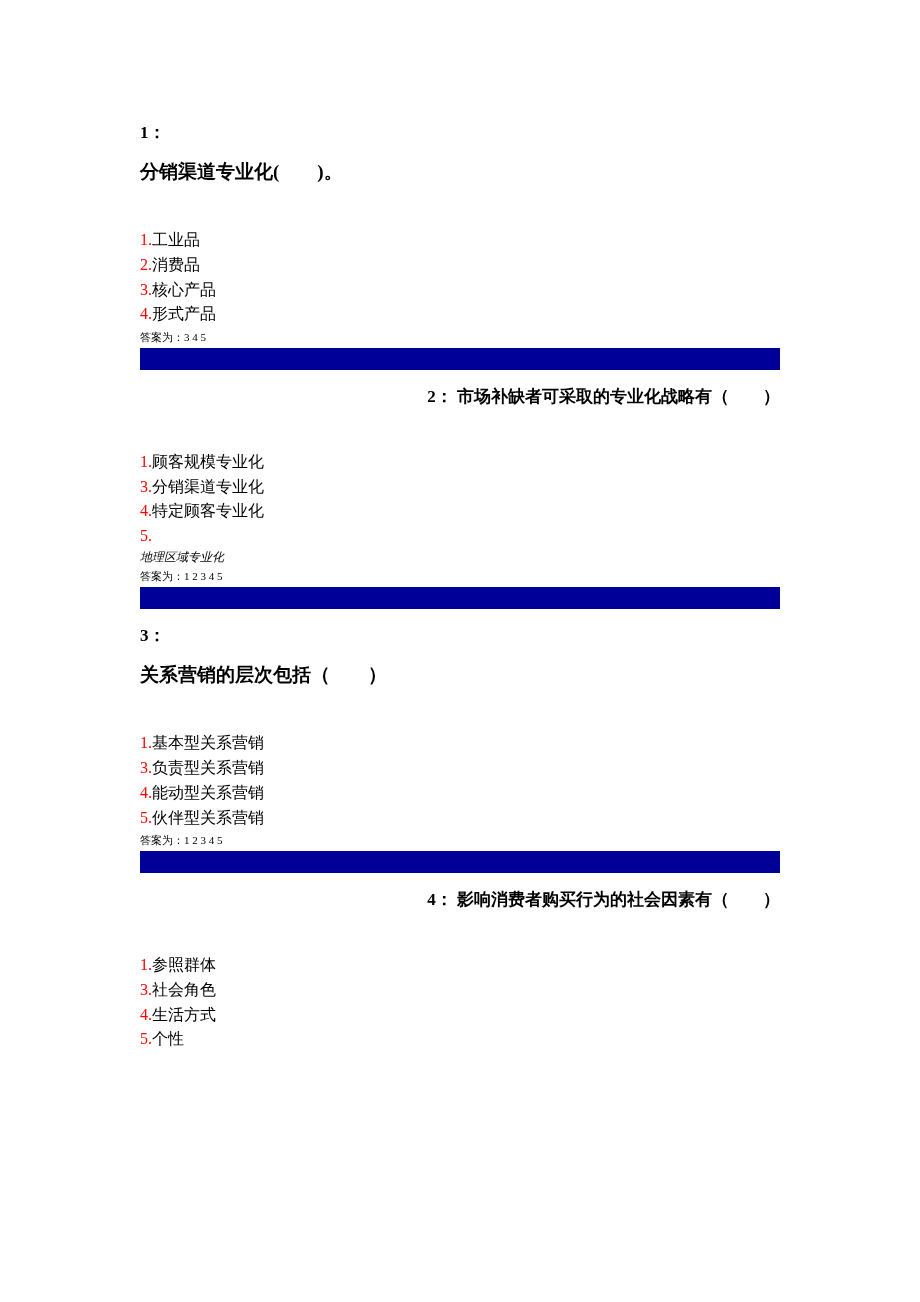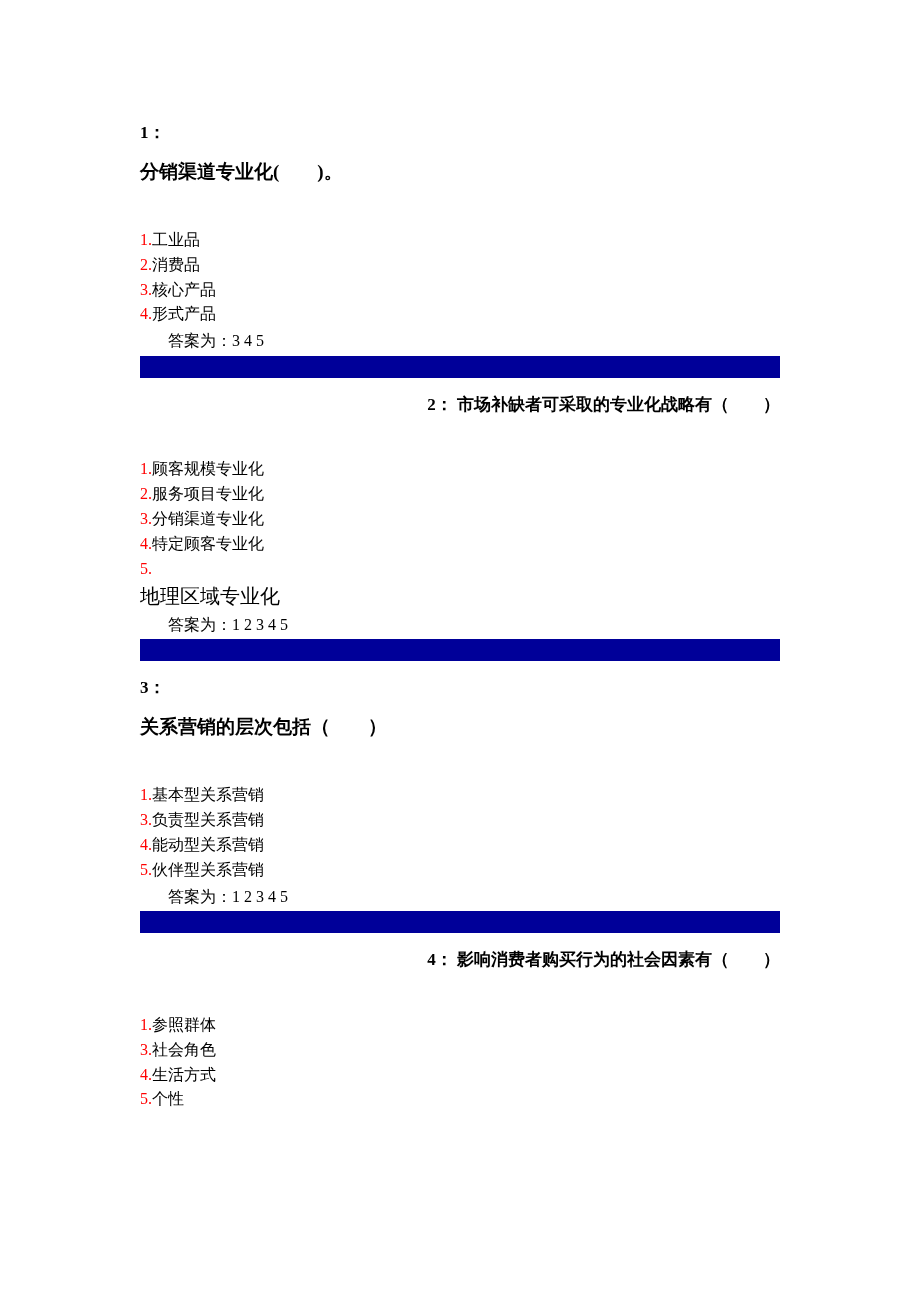--- a/index.html
+++ b/index.html
@@ -48,38 +48,38 @@
       line-height: 1.55;
     }
     .option-num {
       color: #ff0000;
     }
     .option-text {
       color: #000;
       text-align: center;
     }
     .answer-line {
-      font-size: 16px;
+      font-size: 11px;
       line-height: 1.55;
-      margin-left: 28px;
     }
     .divider-bar {
       background: #000099;
       height: 22px;
       width: 100%;
       margin-top: 2px;
       margin-bottom: 14px;
     }
     .q5-alone {
       color: #ff0000;
       font-size: 16px;
     }
     .q5-continue {
       color: #000;
-      font-size: 20px;
+      font-size: 12px;
+      font-style: italic;
     }
   </style>
 </head>
 <body>
 
 <div class="question-block">
   <div class="question-number">1：</div>
   <div class="question-text">分销渠道专业化(　　)。</div>
   <div class="options">
     <div class="option-line"><span class="option-num">1.</span><span class="option-text">工业品</span></div>
@@ -90,21 +90,20 @@
   <div class="answer-line">答案为：3 4 5</div>
   <div class="divider-bar"></div>
 </div>
 
 <div class="question-block">
   <div class="question-text-inline">
     <span class="question-number-inline">2：</span>&nbsp;<span>市场补缺者可采取的专业化战略有（　　）</span>
   </div>
   <div class="options">
     <div class="option-line"><span class="option-num">1.</span><span class="option-text">顾客规模专业化</span></div>
-    <div class="option-line"><span class="option-num">2.</span><span class="option-text">服务项目专业化</span></div>
     <div class="option-line"><span class="option-num">3.</span><span class="option-text">分销渠道专业化</span></div>
     <div class="option-line"><span class="option-num">4.</span><span class="option-text">特定顾客专业化</span></div>
     <div class="q5-alone">5.</div>
     <div class="q5-continue">地理区域专业化</div>
   </div>
   <div class="answer-line">答案为：1 2 3 4 5</div>
   <div class="divider-bar"></div>
 </div>
 
 <div class="question-block">

